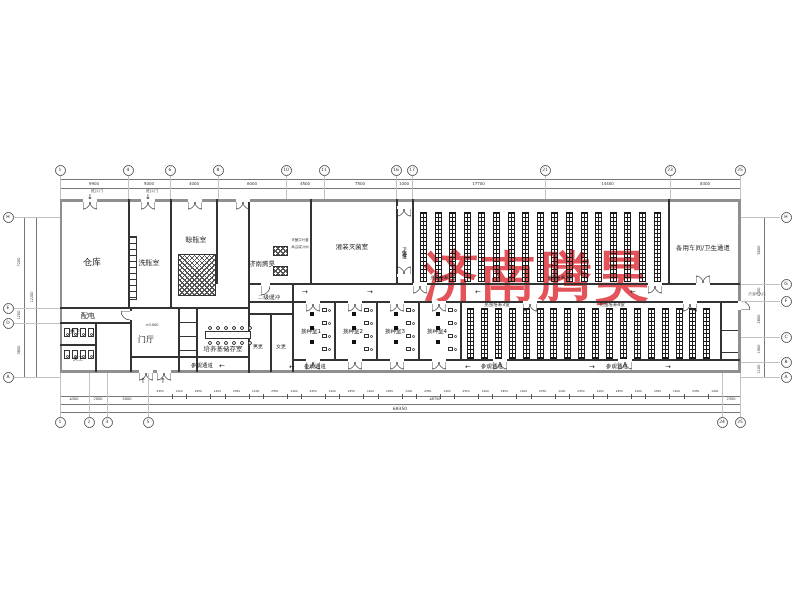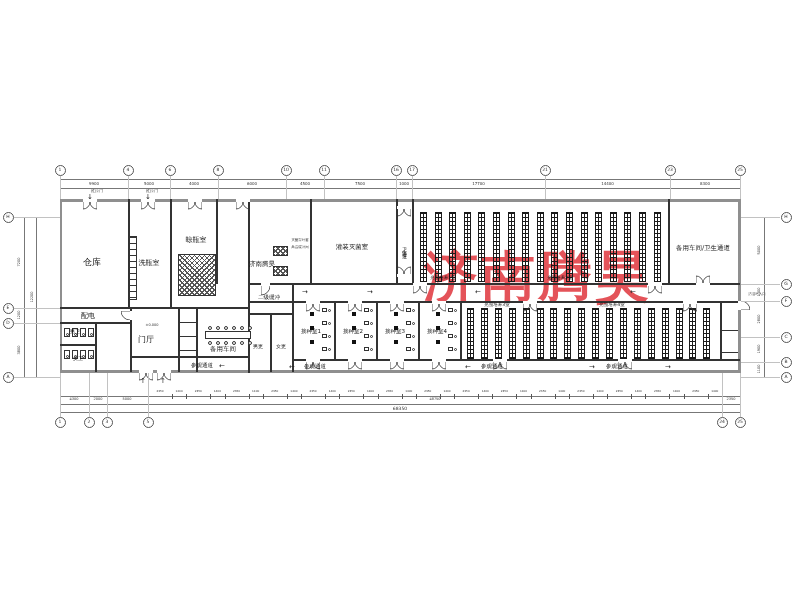--- a/index.html
+++ b/index.html
@@ -353,21 +353,21 @@
     <div class="abs rlabel" style="left: 352px; top: 247px; font-size: 6.5px;">灌装灭菌室</div>
     <div class="abs rlabel vert" style="left: 404px; top: 247px; font-size: 5px;">卫生通道</div>
     <div class="abs rlabel" style="left: 443px; top: 278px; font-size: 4.5px;">光照培养1室</div>
     <div class="abs rlabel" style="left: 560px; top: 278px; font-size: 4.5px;">光照培养2室</div>
     <div class="abs rlabel" style="left: 703px; top: 248px; font-size: 6.5px;">备用车间/卫生通道</div>
     <div class="abs rlabel" style="left: 269px; top: 298px; font-size: 5.5px;">二级缓冲</div>
     <div class="abs rlabel" style="left: 88px; top: 316px; font-size: 7px;">配电</div>
     <div class="abs rlabel" style="left: 75px; top: 331px; font-size: 5px;">男卫</div>
     <div class="abs rlabel" style="left: 78px; top: 358px; font-size: 5px;">女卫</div>
     <div class="abs rlabel" style="left: 146px; top: 340px; font-size: 8px;">门厅</div>
-    <div class="abs rlabel" style="left: 223px; top: 349px; font-size: 6.5px;">备用车间</div>
+    <div class="abs rlabel" style="left: 223px; top: 349px; font-size: 6.5px;">培养基储存室</div>
     <div class="abs rlabel" style="left: 258px; top: 346px; font-size: 5px;">男更</div>
     <div class="abs rlabel" style="left: 281px; top: 346px; font-size: 5px;">女更</div>
     <div class="abs rlabel" style="left: 311px; top: 332px; font-size: 5.5px;">接种室1</div>
     <div class="abs rlabel" style="left: 353px; top: 332px; font-size: 5.5px;">接种室2</div>
     <div class="abs rlabel" style="left: 395px; top: 332px; font-size: 5.5px;">接种室3</div>
     <div class="abs rlabel" style="left: 437px; top: 332px; font-size: 5.5px;">接种室4</div>
     <div class="abs rlabel" style="left: 497px; top: 305px; font-size: 4.5px;">光照培养3室</div>
     <div class="abs rlabel" style="left: 612px; top: 305px; font-size: 4.5px;">光照培养4室</div>
     <div class="abs rlabel" style="left: 202px; top: 366px; font-size: 5.5px;">参观通道</div>
     <div class="abs rlabel" style="left: 315px; top: 367px; font-size: 5.5px;">参观通道</div>

